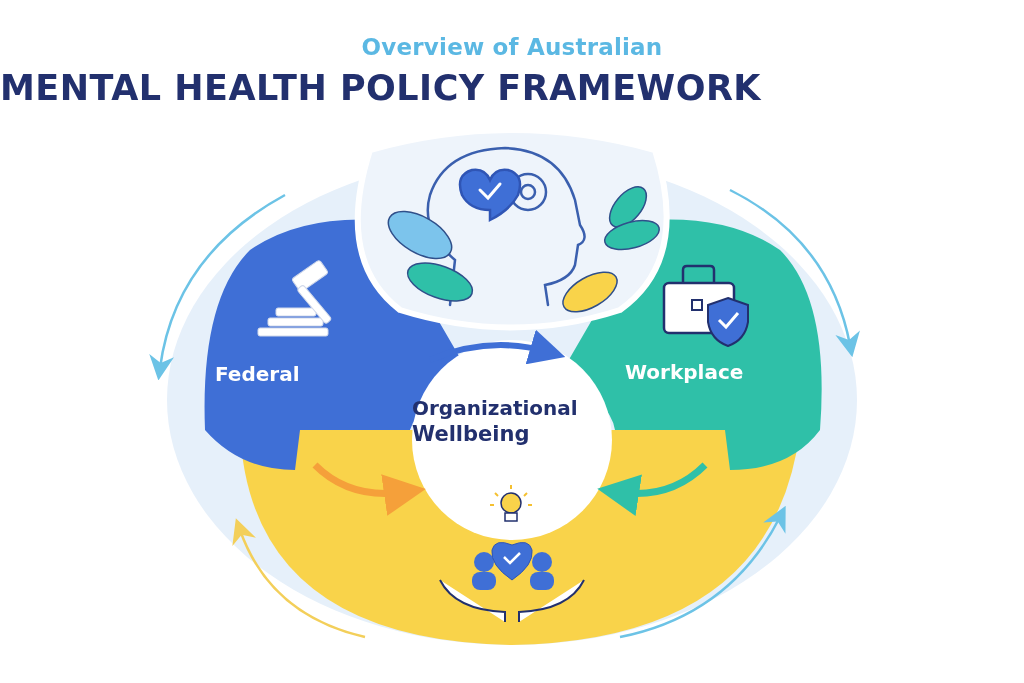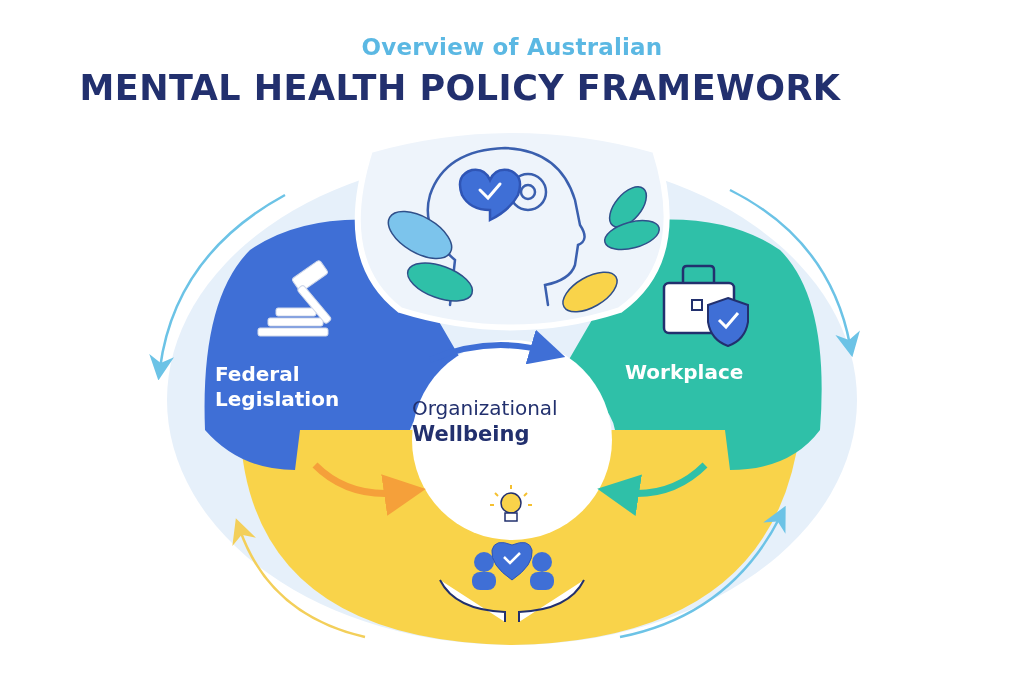--- a/index.html
+++ b/index.html
@@ -1,24 +1,24 @@
 <!DOCTYPE html>
 <html><head>
 <meta charset="utf-8">
 <style>
   html, body { margin:0; padding:0; background:#ffffff; }
   body { width:1024px; height:683px; position:relative; overflow:hidden; font-family:"DejaVu Sans", sans-serif; }
   .title-sub { position:absolute; left:0; width:1024px; top:34px; text-align:center; font-size:23px; font-weight:bold; color:#5bb8e3; letter-spacing:0.2px; }
-  .title-main { position:absolute; left:0; width:920px; top:68px; text-align:center; font-size:35px; font-weight:bold; color:#22306e; letter-spacing:0.5px; }
+  .title-main { position:absolute; left:0; width:920px; top:68px; font-size:35px; font-weight:bold; color:#22306e; letter-spacing:0.5px; }
   svg.diagram { position:absolute; left:0; top:0; }
   .label { position:absolute; text-align:left; font-weight:bold; line-height:1.25; }
   .fed { left:215px; top:362px; width:150px; color:#ffffff; font-size:20px; }
   .work { left:625px; top:360px; width:180px; color:#ffffff; font-size:20px; }
   .org { left:412px; top:396px; width:200px; color:#22306e; font-size:20px; }
-  .org .light { font-weight:normal; display:block; }
+  .org .light { font-weight:bold; display:block; }
   .org .strong { font-weight:bold; display:block; font-size:21px; }
 </style>
 </head>
 <body>
 
 <div class="title-sub">Overview of Australian</div>
 <div class="title-main">MENTAL HEALTH POLICY FRAMEWORK</div>
 
 <svg class="diagram" width="1024" height="683" viewBox="0 0 1024 683">
   <defs>
@@ -122,21 +122,20 @@
   </g>
 
   <path d="M285,195 Q175,255 160,368" fill="none" stroke="#6cc3e6" stroke-width="2.5" marker-end="url(#ah-blue)"></path>
   <path d="M730,190 Q830,240 850,345" fill="none" stroke="#6cc3e6" stroke-width="2.5" marker-end="url(#ah-blue)"></path>
   <path d="M365,637 Q270,615 240,530" fill="none" stroke="#f3cf5a" stroke-width="2.5" marker-end="url(#ah-yellow)"></path>
   <path d="M620,637 Q730,615 780,517" fill="none" stroke="#6cc3e6" stroke-width="2.5" marker-end="url(#ah-blue)"></path>
 </svg>
 
 <div class="label fed">
   <div>Federal</div>
-  <div>Legislation</div>
 </div>
 
 <div class="label work">
   <div>Workplace</div>
 </div>
 
 <div class="label org">
   <span class="light">Organizational</span>
   <span class="strong">Wellbeing</span>
 </div>

